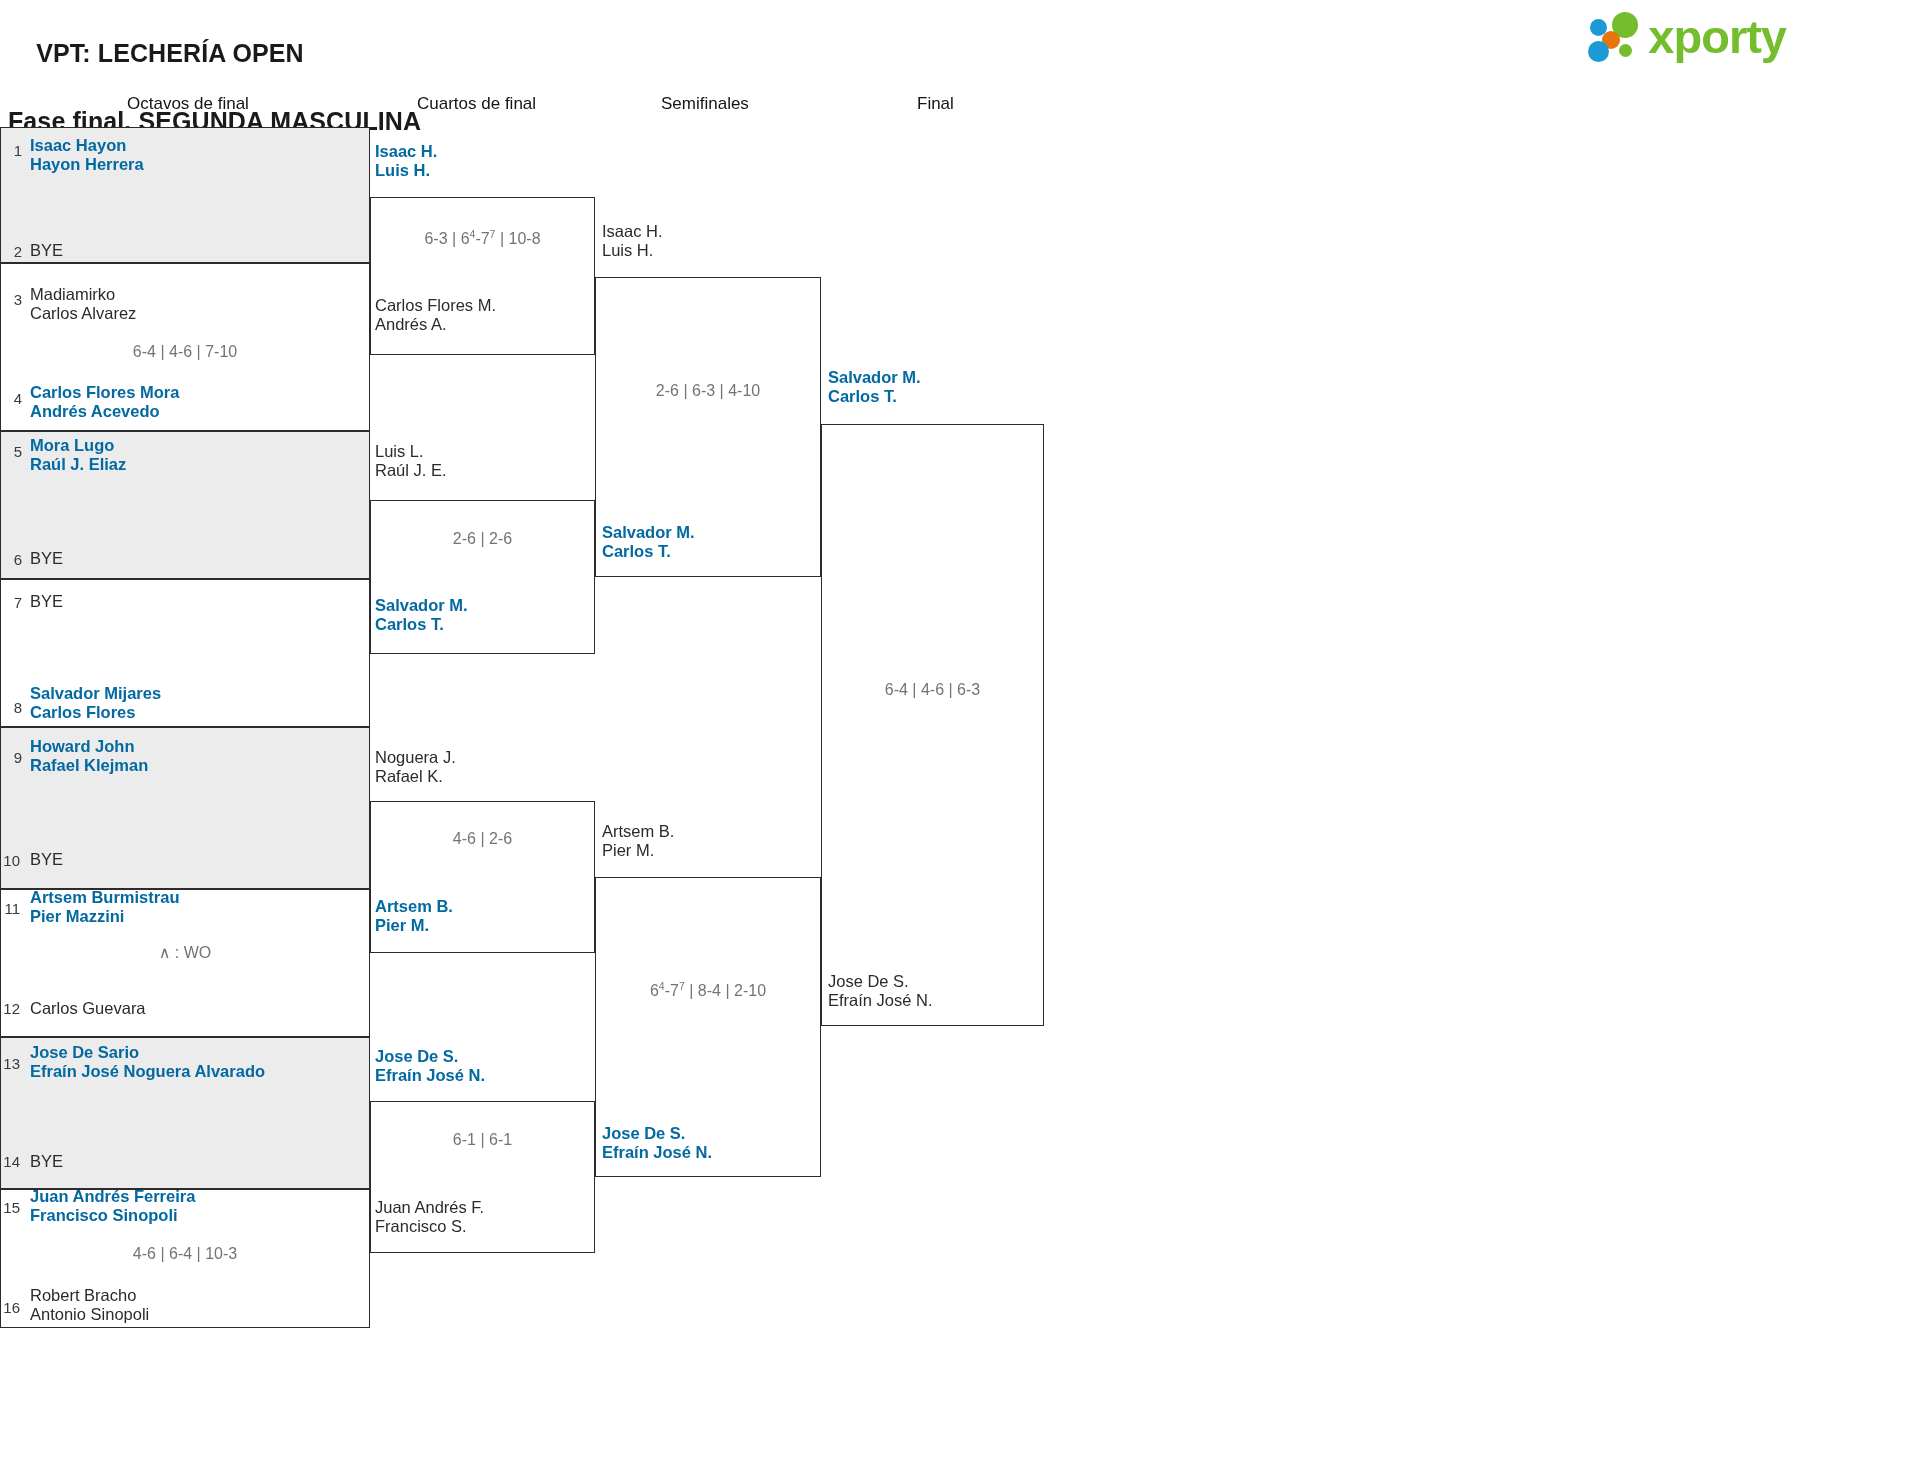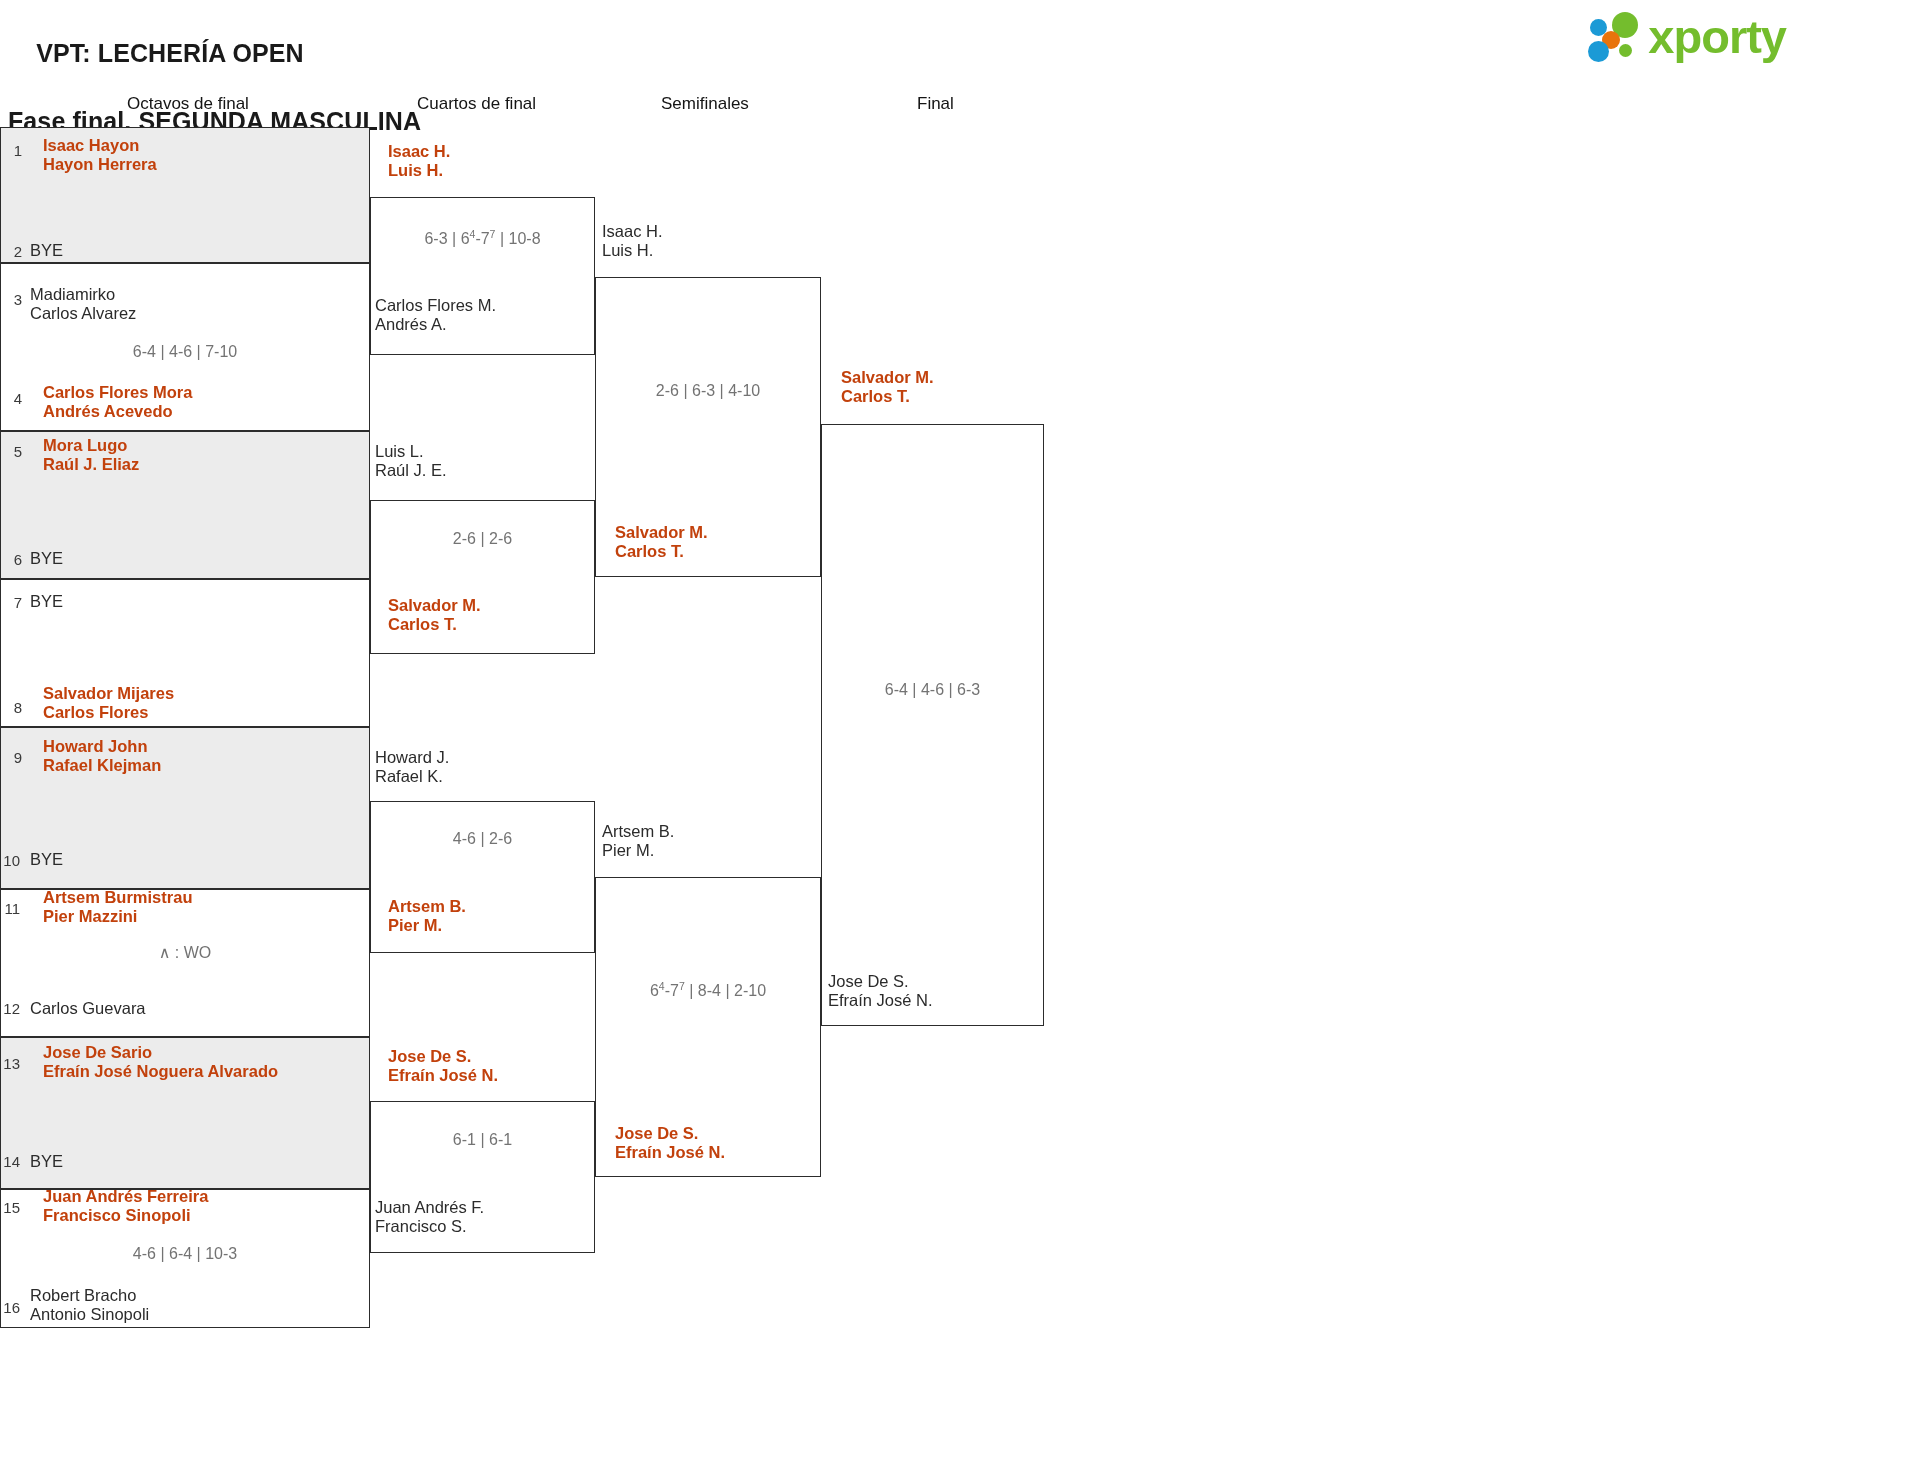--- a/index.html
+++ b/index.html
@@ -81,21 +81,21 @@
     width: 22px;
   }
 
   .pname {
     position: absolute;
     font-size: 16.5px;
     line-height: 19px;
     color: #2b2b2b;
     white-space: nowrap;
   }
-  .pname.win { font-weight: 700; color: #c2410c; margin-left: 13px; }
+  .pname.win { font-weight: 700; color: #0369a1; }
   .pname .ln { display: block; }
 
   .score {
     position: absolute;
     font-size: 16px;
     color: #737373;
     white-space: nowrap;
     text-align: center;
   }
   .score sup { font-size: 10.5px; vertical-align: super; line-height: 0; }
@@ -242,21 +242,21 @@
     <span class="ln">Raúl J. E.</span>
   </div>
   <div class="score" style="left:375px; top:530px; width:215px;">2-6 | 2-6</div>
   <div class="pname win" style="left:375px; top:596px;">
     <span class="ln">Salvador M.</span>
     <span class="ln">Carlos T.</span>
   </div>
 
   <div class="linkbox" style="left:370px; top:801px; width:225px; height:152px;"></div>
   <div class="pname" style="left:375px; top:748px;">
-    <span class="ln">Howard J.</span>
+    <span class="ln">Noguera J.</span>
     <span class="ln">Rafael K.</span>
   </div>
   <div class="score" style="left:375px; top:830px; width:215px;">4-6 | 2-6</div>
   <div class="pname win" style="left:375px; top:897px;">
     <span class="ln">Artsem B.</span>
     <span class="ln">Pier M.</span>
   </div>
 
   <div class="linkbox" style="left:370px; top:1101px; width:225px; height:152px;"></div>
   <div class="pname win" style="left:375px; top:1047px;">

